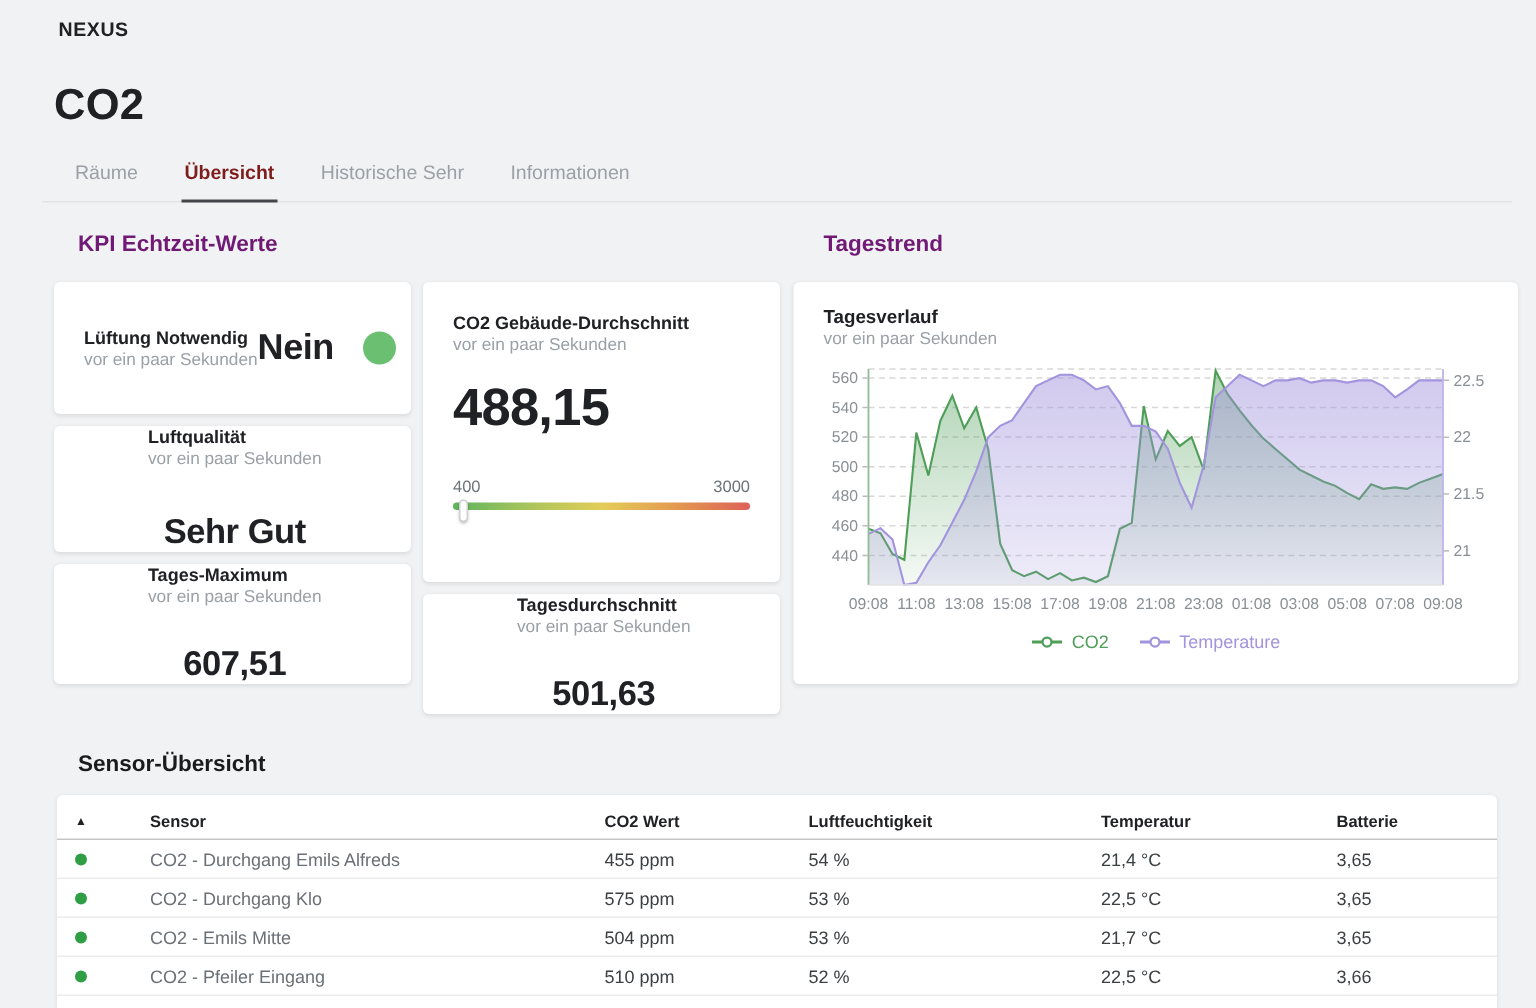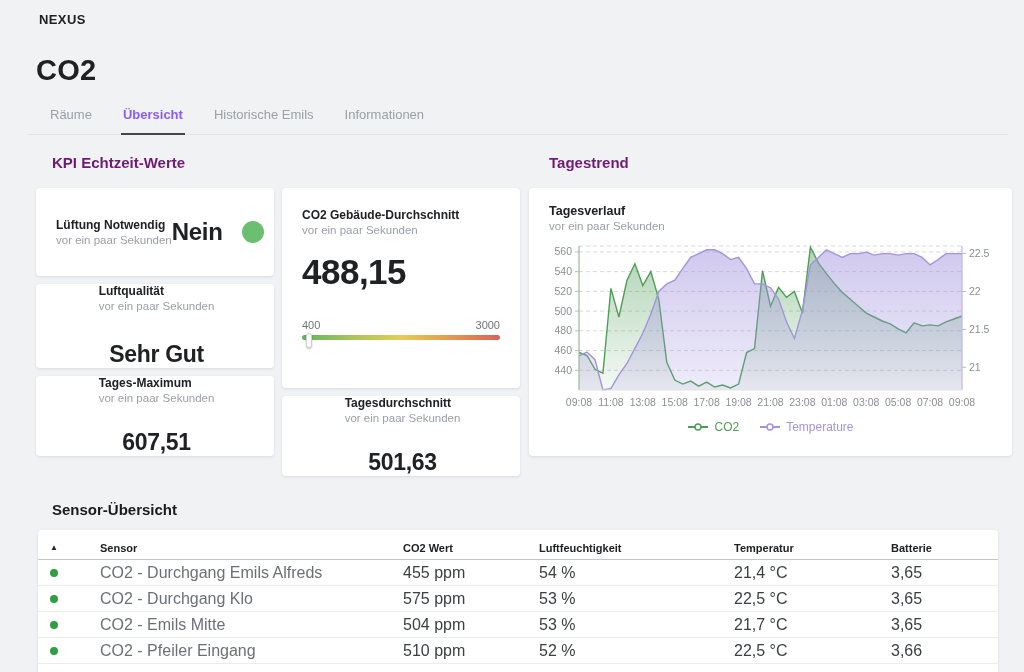--- a/index.html
+++ b/index.html
@@ -10,21 +10,21 @@
     font-family:"Liberation Sans", sans-serif;
   }
   .page { padding:12px 24px 0 36px; width:1024px; }
 
   .brand { font-size:13px; font-weight:bold; letter-spacing:.4px; padding-left:3px; }
   .page-title { font-size:29px; font-weight:bold; margin:27px 0 0 0; letter-spacing:.2px; }
 
   .tabs-wrap { margin:20px -8px 0 -8px; border-bottom:1px solid #e2e3e6; padding-left:20px; }
   .tabs { display:flex; gap:27px; }
   .tab { font-size:13px; color:#9aa0a6; padding:0 2px 11px 2px; cursor:pointer; margin-bottom:-1px; }
-  .tab.active { color:#8b5cf6; font-weight:bold; border-bottom:2px solid #44474a; }
+  .tab.active { color:#7f1d1d; font-weight:bold; border-bottom:2px solid #44474a; }
 
   .main-row { display:flex; gap:9px; margin-top:19px; }
   .kpi-section { width:484px; flex:none; }
   .trend-section { flex:1; }
   h2.section-title { font-size:15px; font-weight:bold; margin:0 0 17px 16px; color:#701a75; }
   .trend-section h2.section-title { margin-left:20px; }
 
   .card { background:#fff; border-radius:4px; box-shadow:0 1px 3px rgba(60,64,67,.13); }
 
   .kpi-grid { display:flex; gap:8px; }
@@ -60,36 +60,36 @@
 
   .sensors-section { margin-top:25px; }
   h2.sensors-title { font-size:15px; font-weight:bold; margin:0 0 12px 16px; color:#1b1b1b; }
   .table-card { margin:0 2px; height:160px; overflow:hidden; padding-top:6px; }
   .trow { display:grid; grid-template-columns:62px 303px 136px 195px 157px 1fr;
     align-items:center; height:26px; border-bottom:1px solid #ececec; }
   .trow.head { border-bottom:1px solid #c6c6c6; font-weight:bold; font-size:11px; height:24px; }
   .trow .c0 { padding-left:12px; display:flex; align-items:center; }
   .sort-icon { font-size:8px; color:#202124; cursor:pointer; }
   .row-dot { width:8px; height:8px; border-radius:50%; }
-  .cell { font-size:16px; color:#3c4043; }
+  .cell { font-size:12px; color:#3c4043; }
   .cell.name { color:#6b7076; }
 </style>
 </head>
 <body>
 
 <div class="page">
 
   <div class="brand">NEXUS</div>
   <h1 class="page-title">CO2</h1>
 
   <div class="tabs-wrap">
     <nav class="tabs" id="tabs">
         <span class="tab">Räume</span>
         <span class="tab active">Übersicht</span>
-        <span class="tab">Historische Emils</span>
+        <span class="tab">Historische Sehr</span>
         <span class="tab">Informationen</span>
       </nav>
   </div>
 
   <div class="main-row">
     <section class="kpi-section">
       <h2 class="section-title">KPI Echtzeit-Werte</h2>
       <div class="kpi-grid">
         <div class="kpi-col">
           <div class="card card-vent">

